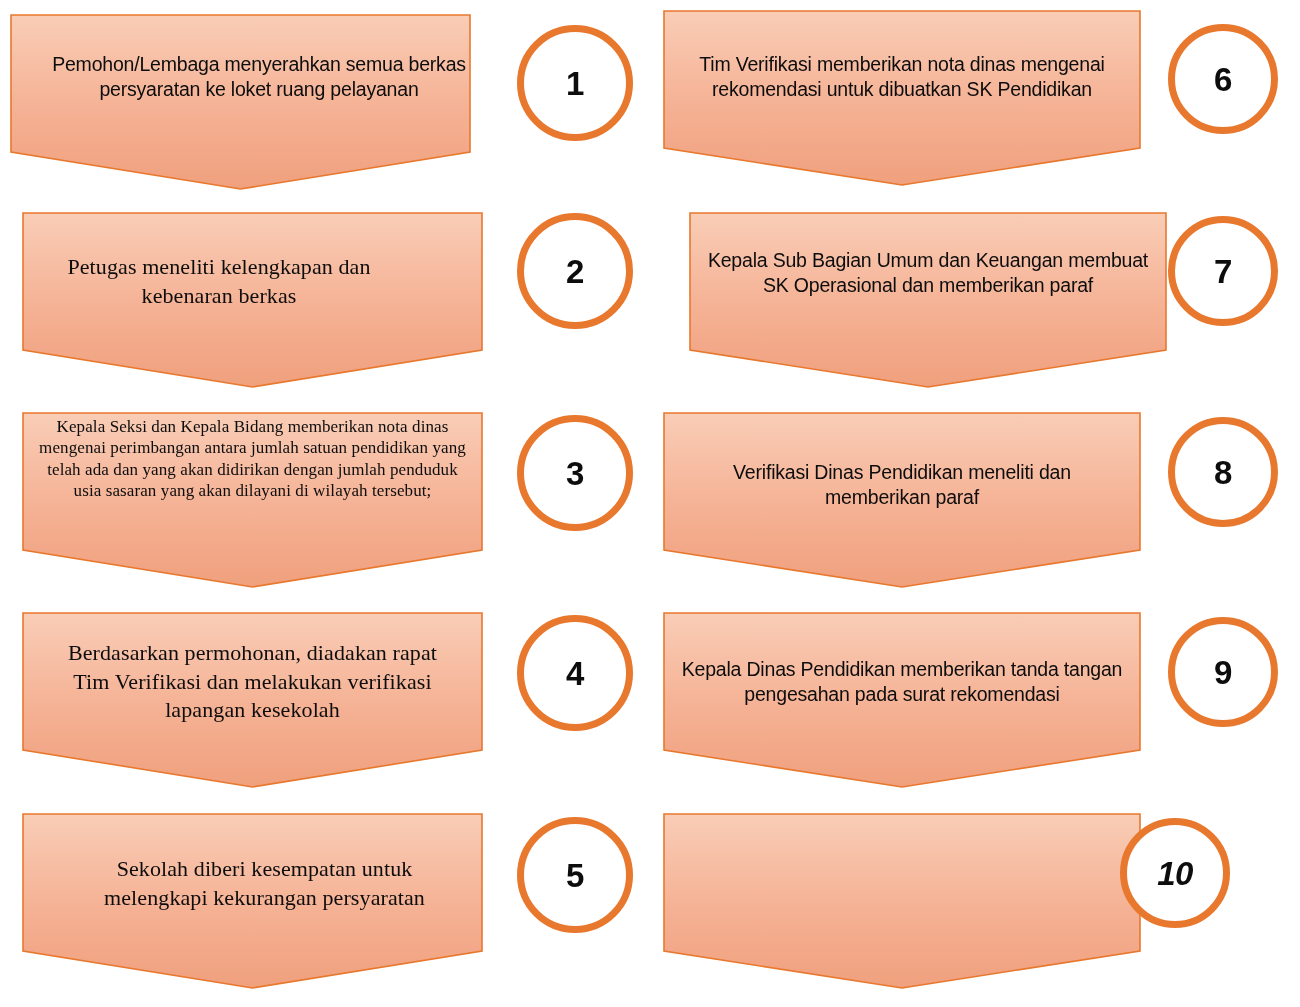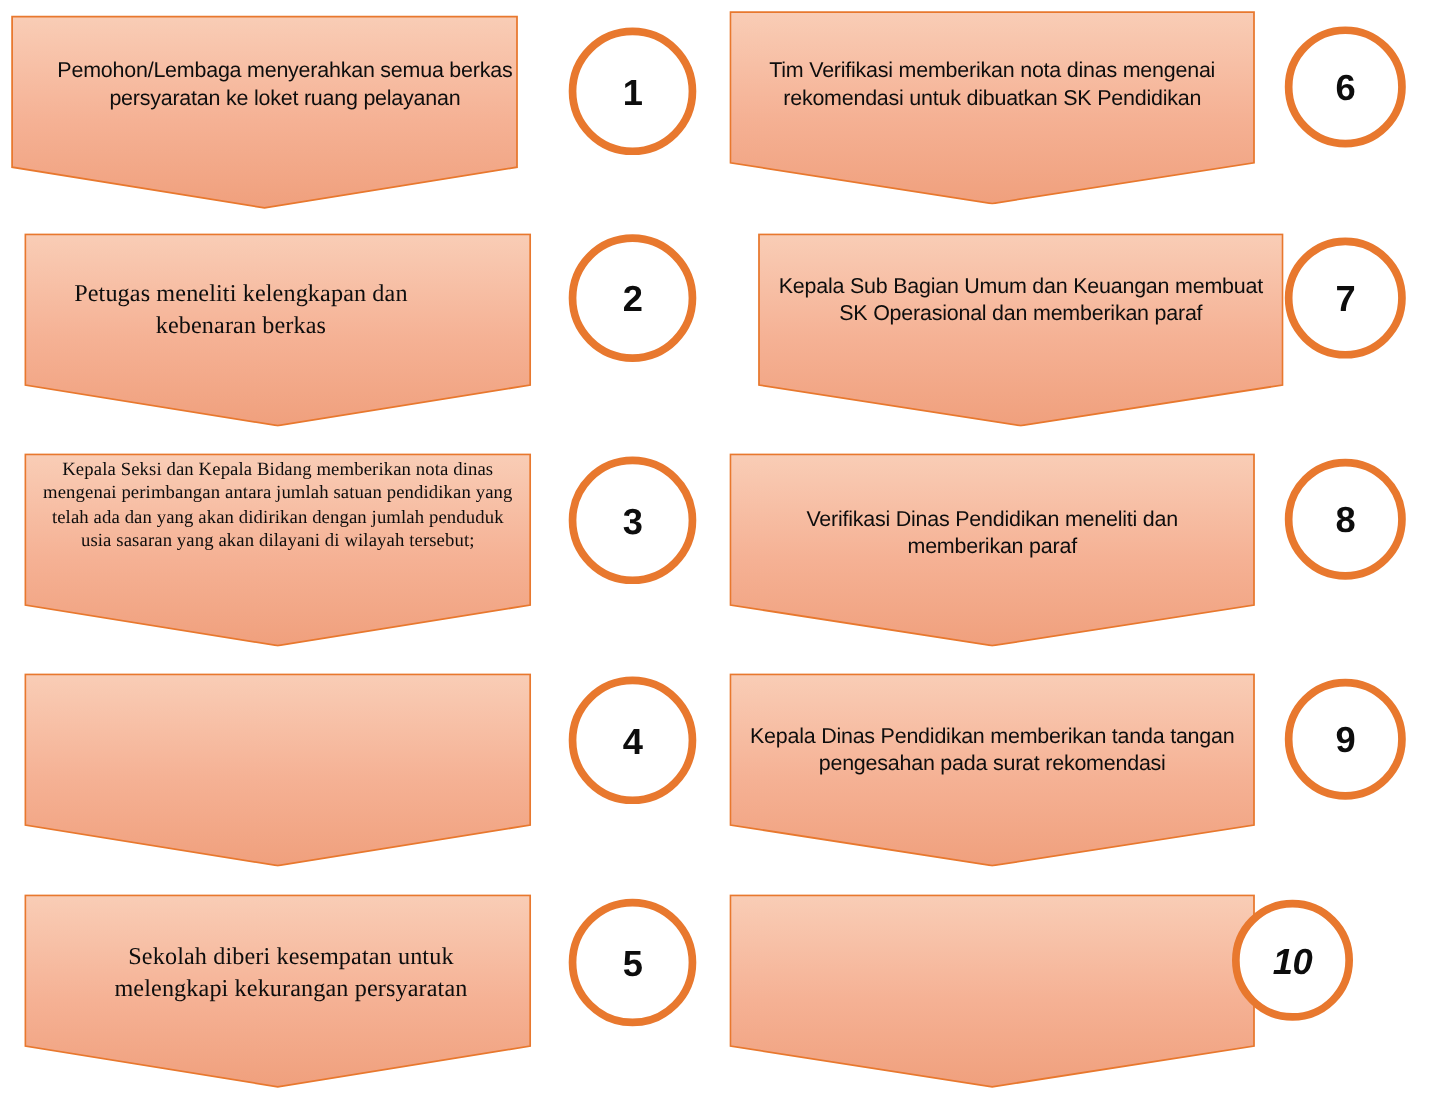--- a/index.html
+++ b/index.html
@@ -135,20 +135,21 @@
       <svg width="461" height="176" viewBox="0 0 461 176" aria-hidden="true">
         <defs>
           <linearGradient id="g4" x1="0" y1="0" x2="0" y2="1">
             <stop offset="0%" stop-color="#F9CDB6"></stop>
             <stop offset="55%" stop-color="#F5B194"></stop>
             <stop offset="100%" stop-color="#F0A07D"></stop>
           </linearGradient>
         </defs>
         <polygon points="1,1 460,1 460,138 230.5,175 1,138" fill="url(#g4)" stroke="#E8782E" stroke-width="1.6"></polygon>
       </svg>
+      <div class="step-text" style="top:27px;padding:0 40px;">Berdasarkan permohonan, diadakan rapat Tim Verifikasi dan melakukan verifikasi lapangan kesekolah</div>
     </div>
     <div class="badge" style="left:517px;top:615px;width:116px;height:116px;">
       <span class="badge-number">4</span>
     </div>
   </div>
 
   <div class="step">
     <div class="chevron font-serif" style="left:22px;top:813px;width:461px;height:176px;">
       <svg width="461" height="176" viewBox="0 0 461 176" aria-hidden="true">
         <defs>

